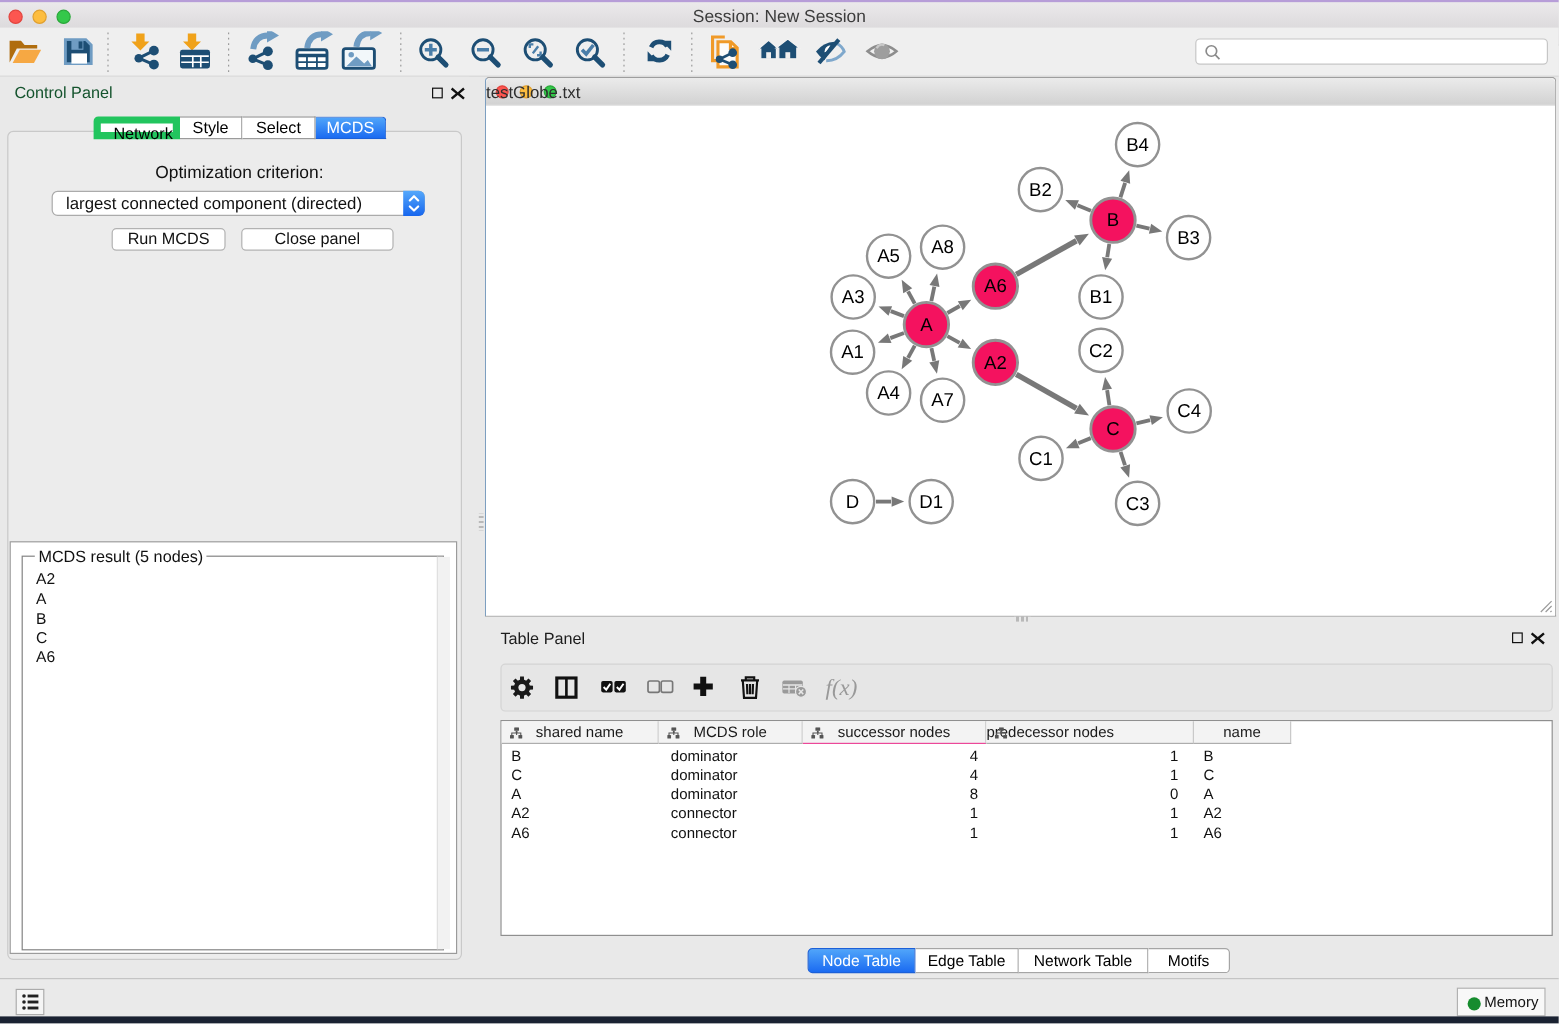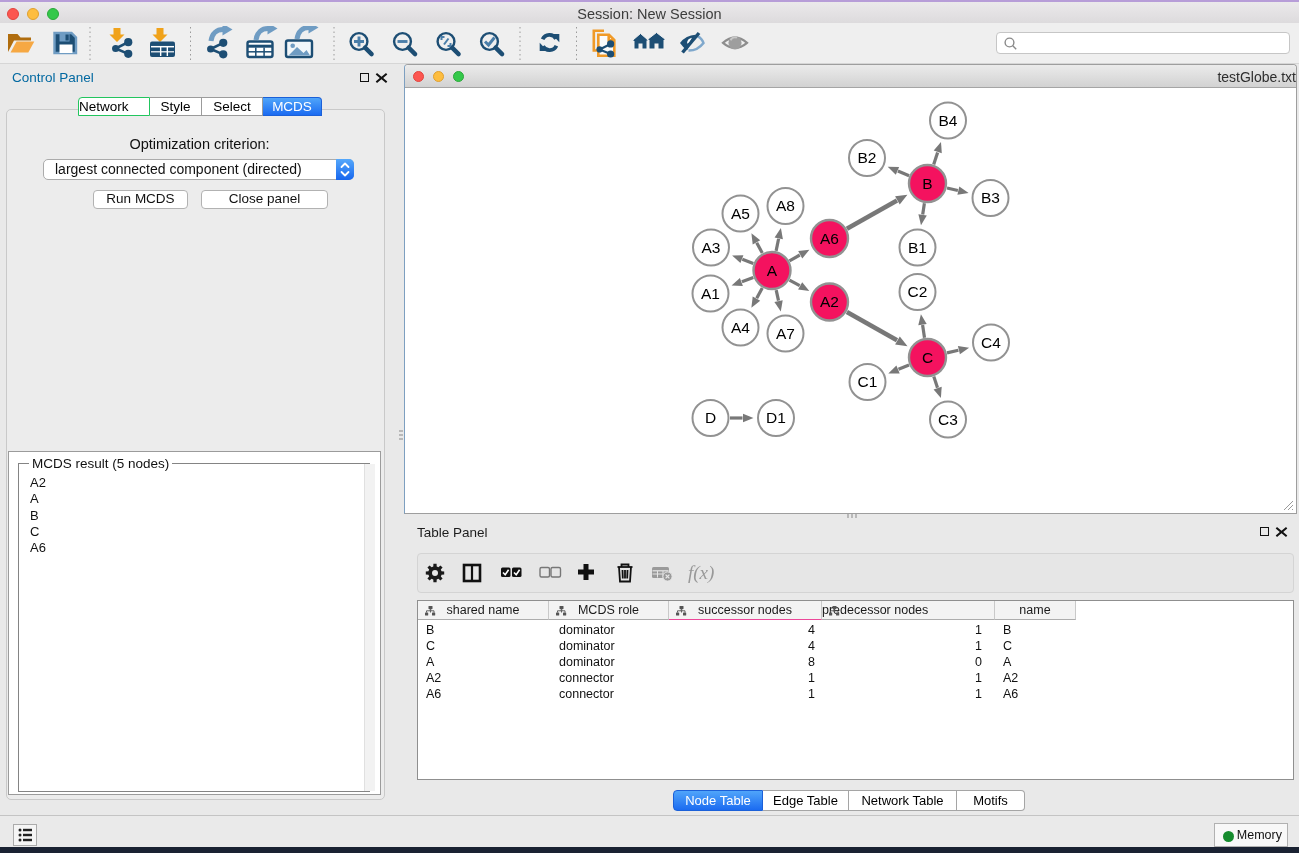--- a/index.html
+++ b/index.html
@@ -129,30 +129,30 @@
 
   <div class="abs" style="left:996px;top:9px;width:294px;height:22px;background:#fff;border:1px solid #c6c6c6;border-radius:4px">
     <svg width="16" height="16" style="position:absolute;left:6px;top:3px" viewBox="0 0 16 16">
         <circle cx="6.5" cy="6.5" r="4.4" fill="none" stroke="#8a8a8a" stroke-width="1.4"></circle>
         <line x1="9.8" y1="9.8" x2="13.2" y2="13.2" stroke="#8a8a8a" stroke-width="1.4"></line>
       </svg>
   </div>
 </div>
 
 <div id="cp" class="abs" style="left:0;top:64px;width:391px;height:751px;background:#e9e9e9">
-  <div class="abs" style="left:12px;top:6px;font-size:13.5px;color:#0369a1">Control Panel</div>
+  <div class="abs" style="left:12px;top:6px;font-size:13.5px;color:#14532d">Control Panel</div>
   <div class="abs" style="left:360px;top:9px;width:9px;height:9px;border:1.5px solid #111"></div>
   <svg class="abs" style="left:375px;top:8px" width="13" height="12" viewBox="0 0 13 12">
       <path d="M2 1 L6.5 4.8 L11 1 L12.3 2.6 L8.2 6 L12.3 9.4 L11 11 L6.5 7.2 L2 11 L0.7 9.4 L4.8 6 L0.7 2.6 Z" fill="#111"></path>
     </svg>
 
   <div class="abs" style="left:6px;top:45px;width:379px;height:691px;background:#ececec;border:1px solid #c9c9c9;border-radius:5px"></div>
 
   <div class="abs" style="left:78px;top:33px;height:19px;display:flex;font-size:13.5px">
-    <div style="width:72px;background:#fff;border:1px solid #22c55e;border-radius:4px 0 0 0;text-align:left;line-height:18px">Network</div>
+    <div style="width:72px;background:#fff;border:6px solid #22c55e;border-radius:4px 0 0 0;text-align:right;line-height:18px">Network</div>
     <div style="width:52px;background:#fff;border:1px solid #9b9b9b;border-left:none;text-align:center;line-height:18px">Style</div>
     <div style="width:61px;background:#fff;border:1px solid #9b9b9b;border-left:none;text-align:center;line-height:18px">Select</div>
     <div style="width:59px;background:linear-gradient(#50a5fa,#1b6bf1);border:1px solid #1b60d8;border-left:none;border-radius:0 4px 0 0;text-align:center;line-height:18px;color:#fff">MCDS</div>
   </div>
   <div class="abs" style="left:8px;top:72px;width:383px;text-align:center;font-size:14.5px;color:#111">Optimization criterion:</div>
 
   <div class="abs" style="left:43px;top:95px;width:311px;height:21px;background:#fff;border:1px solid #ababab;border-radius:5px;font-size:14px;color:#111;line-height:19px;padding-left:11px">largest connected component (directed)
     <div class="abs" style="right:-1px;top:-1px;width:18px;height:21px;background:linear-gradient(#55a8fb,#1766ee);border-radius:0 5px 5px 0">
       <svg width="18" height="21" viewBox="0 0 18 21">
           <path d="M5.5 8 L9 4.5 L12.5 8" fill="none" stroke="#fff" stroke-width="1.8" stroke-linecap="round" stroke-linejoin="round"></path>
@@ -169,21 +169,21 @@
     <div class="abs" style="left:21px;top:23px;font-size:13px;color:#111;line-height:16.35px">A2<br>A<br>B<br>C<br>A6</div>
     <div class="abs" style="left:355px;top:12px;width:11px;height:327px;background:#f2f2f2;border-left:1px solid #e0e0e0"></div>
   </div>
 </div>
 
 <div id="net" class="abs" style="left:404px;top:64px;width:893px;height:450px;background:#fff;border:1px solid #9e9e9e;border-left:1px solid #7d9fc0;border-radius:4px 4px 0 0">
   <div class="abs" style="left:0;top:0;width:891px;height:23px;background:linear-gradient(#ebebeb,#d2d2d2);border-bottom:1px solid #a5a5a5;border-radius:4px 4px 0 0">
     <div class="abs" style="left:8px;top:6px;width:11px;height:11px;border-radius:50%;background:#fc5650;border:0.5px solid #e2443e"></div>
     <div class="abs" style="left:28px;top:6px;width:11px;height:11px;border-radius:50%;background:#fdbd3f;border:0.5px solid #e0a02f"></div>
     <div class="abs" style="left:48px;top:6px;width:11px;height:11px;border-radius:50%;background:#34c84a;border:0.5px solid #2aa83a"></div>
-    <div class="abs" style="left:0;top:4px;width:891px;text-align:right;font-size:14px;color:#2e2e2e">testGlobe.txt</div>
+    <div class="abs" style="left:0;top:4px;width:891px;text-align:left;font-size:14px;color:#2e2e2e">testGlobe.txt</div>
   </div>
   <svg class="abs" style="left:0;top:23px" width="891" height="425" viewBox="0 0 891 425">
       <line x1="348.3" y1="189.5" x2="336.9" y2="193.8" stroke="#787878" stroke-width="3.2"></line>
 <polygon points="326.6,197.6 334.9,190.0 337.9,197.9" fill="#787878"></polygon>
 <line x1="348.3" y1="175.4" x2="337.3" y2="171.3" stroke="#787878" stroke-width="3.2"></line>
 <polygon points="327.1,167.4 338.4,167.2 335.4,175.1" fill="#787878"></polygon>
 <line x1="357.3" y1="200.0" x2="351.7" y2="210.2" stroke="#787878" stroke-width="3.2"></line>
 <polygon points="346.4,219.8 347.7,208.6 355.2,212.7" fill="#787878"></polygon>
 <line x1="357.3" y1="165.0" x2="351.7" y2="154.8" stroke="#787878" stroke-width="3.2"></line>
 <polygon points="346.4,145.2 355.2,152.3 347.7,156.4" fill="#787878"></polygon>

